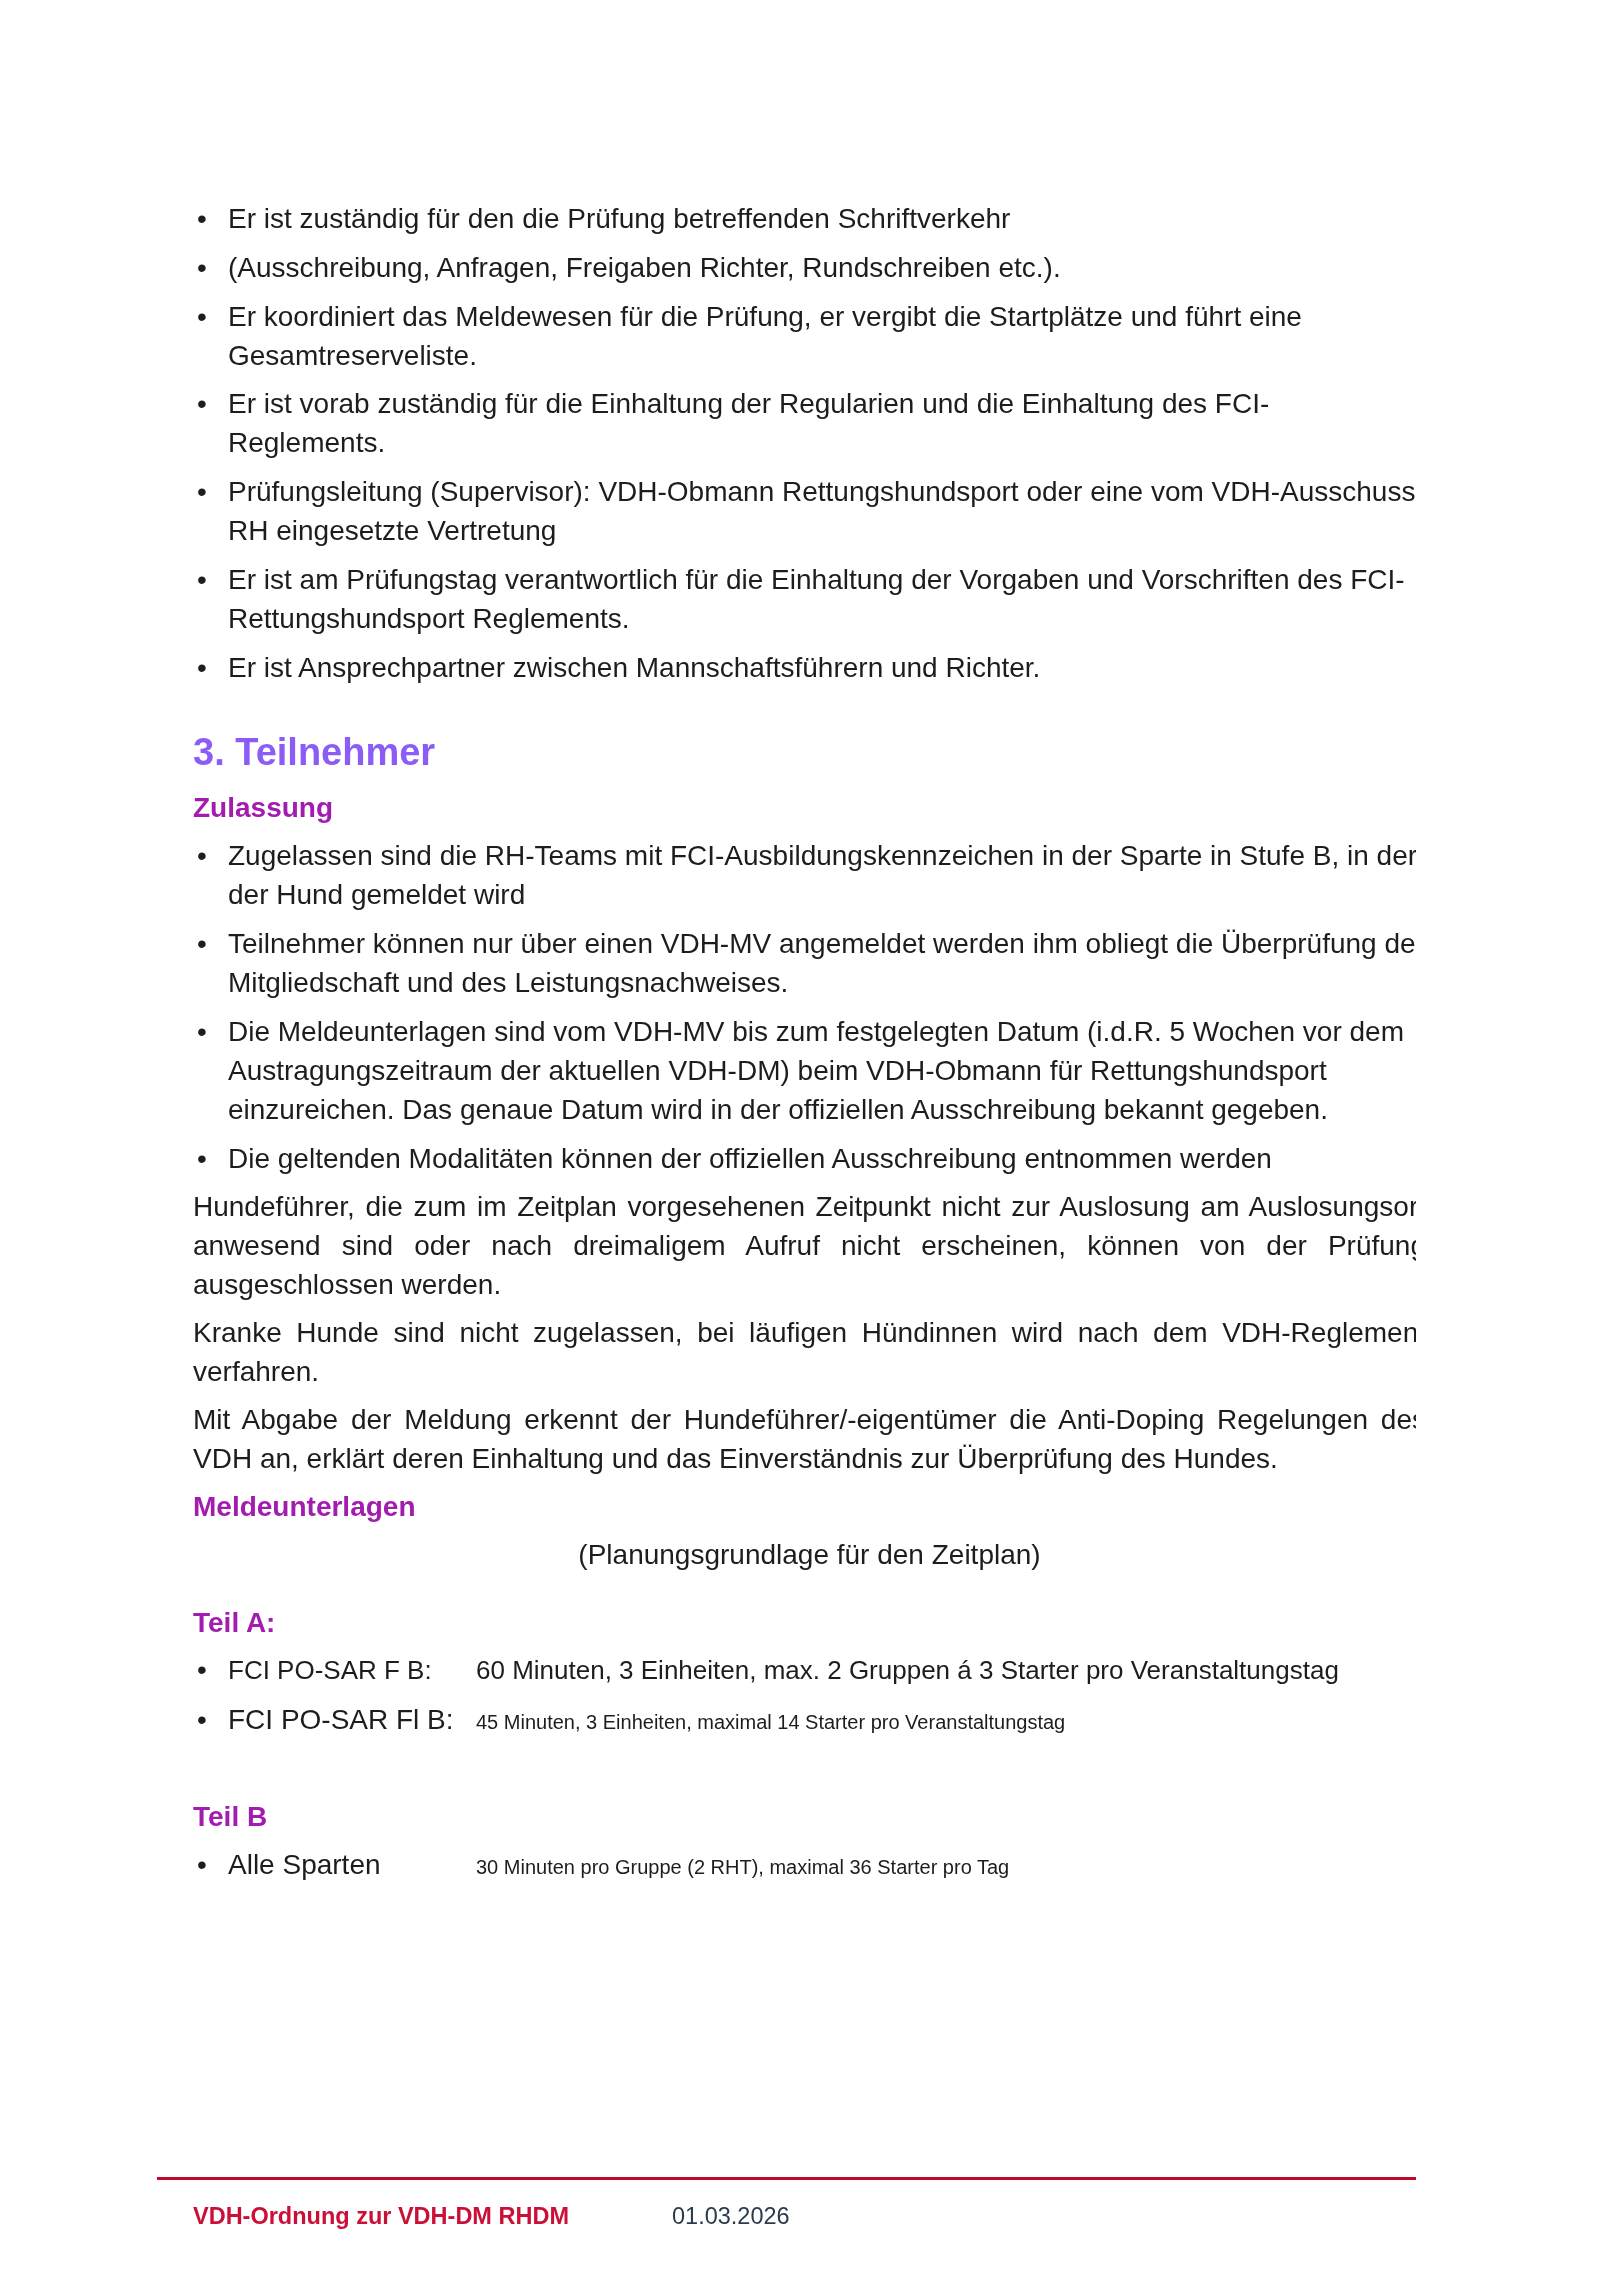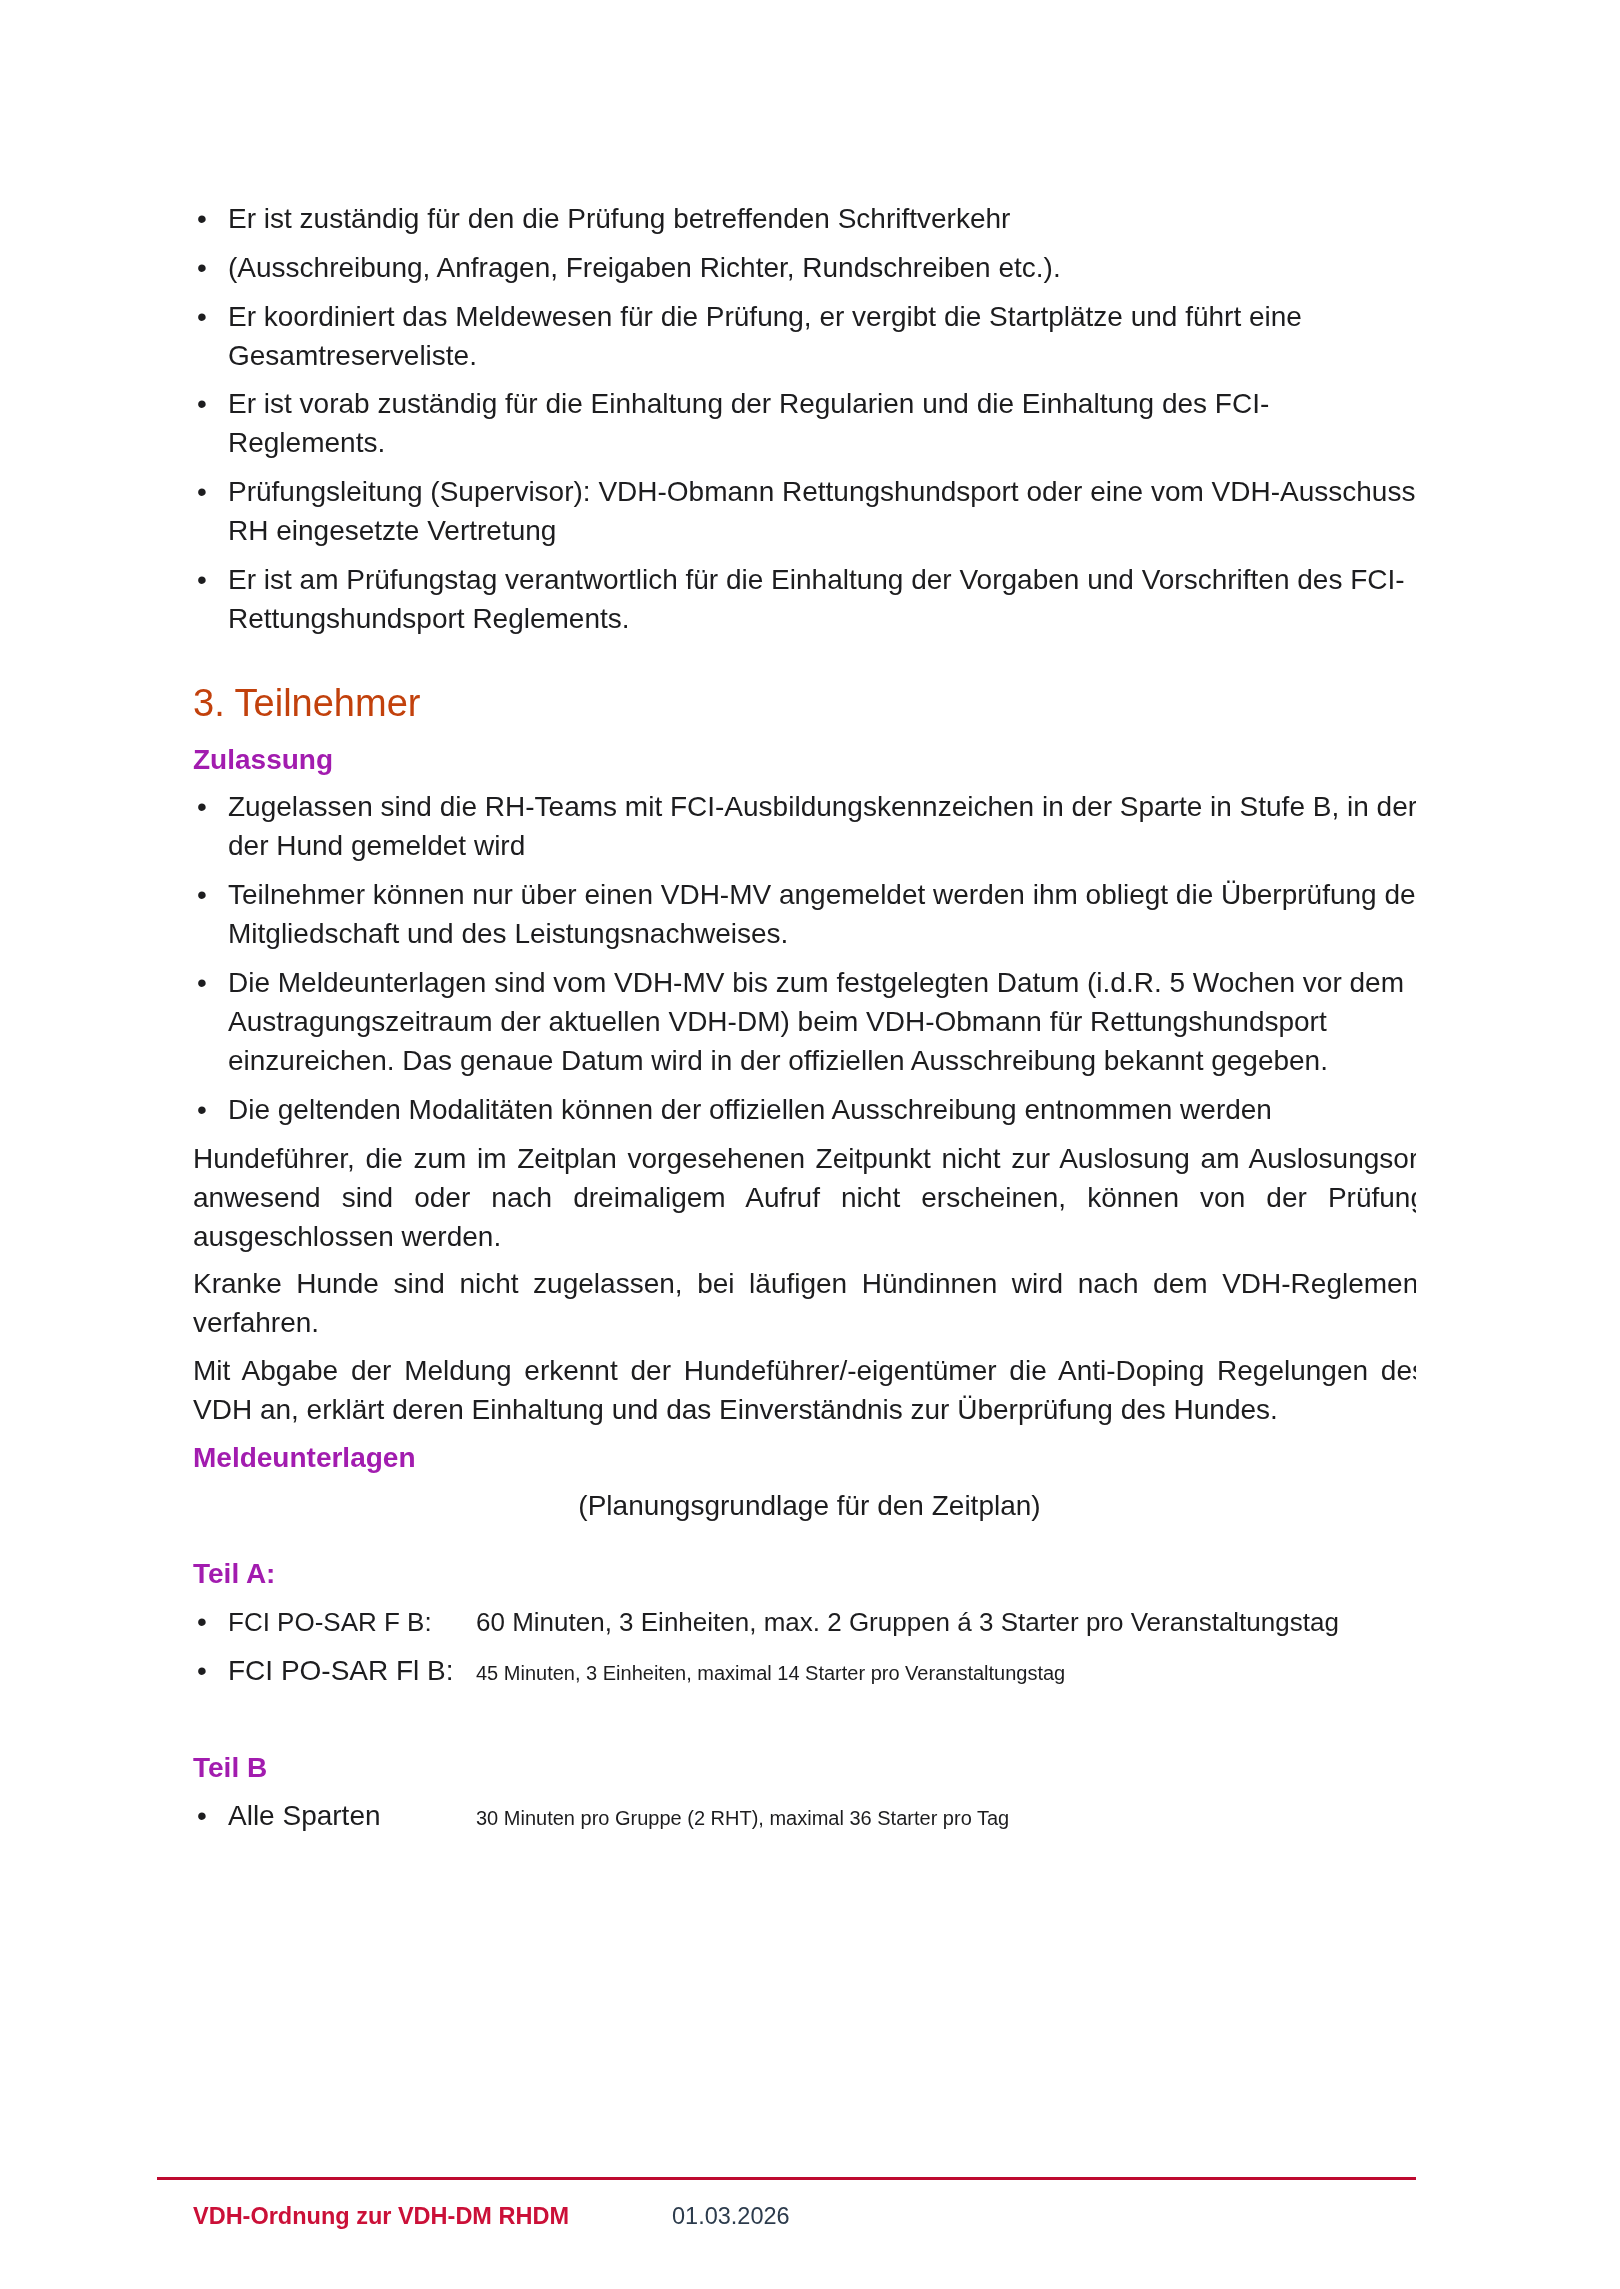--- a/index.html
+++ b/index.html
@@ -20,22 +20,22 @@
     font-size:28px; line-height:39px;
     margin-bottom:9.8px;
   }
   ul.bullets li::before {
     content:"•";
     position:absolute; left:3.9px; top:0;
     font-size:28px; line-height:39px; color:#1d1d1f;
   }
 
   h2.section {
-    color:#c2410c;
-    font-size:38px; line-height:45px; font-weight:normal;
+    color:#8b5cf6;
+    font-size:38px; line-height:45px; font-weight:bold;
     margin:43px 0 13.7px 0;
   }
   h3.sub {
     font-size:28px; line-height:39px; font-weight:bold;
     margin:0 0 8.8px 0; color:#a21caf;
   }
   p.body {
     font-size:28px; line-height:39px;
     margin:0 0 8.8px 0;
     text-align:justify;
@@ -71,20 +71,21 @@
 <div class="page">
   <div class="content">
 
     <ul class="bullets">
       <li>Er ist zuständig für den die Prüfung betreffenden Schriftverkehr</li>
       <li>(Ausschreibung, Anfragen, Freigaben Richter, Rundschreiben etc.).</li>
       <li>Er koordiniert das Meldewesen für die Prüfung, er vergibt die Startplätze und führt eine Gesamtreserveliste.</li>
       <li>Er ist vorab zuständig für die Einhaltung der Regularien und die Einhaltung des FCI-Reglements.</li>
       <li>Prüfungsleitung (Supervisor): VDH-Obmann Rettungshundsport oder eine vom VDH-Ausschuss RH eingesetzte Vertretung</li>
       <li>Er ist am Prüfungstag verantwortlich für die Einhaltung der Vorgaben und Vorschriften des FCI-Rettungshundsport Reglements.</li>
+      <li>Er ist Ansprechpartner zwischen Mannschaftsführern und Richter.</li>
     </ul>
 
     <h2 class="section">3. Teilnehmer</h2>
 
     <h3 class="sub">Zulassung</h3>
 
     <ul class="bullets">
       <li>Zugelassen sind die RH-Teams mit FCI-Ausbildungskennzeichen in der Sparte in Stufe B, in der der Hund gemeldet wird</li>
       <li>Teilnehmer können nur über einen VDH-MV angemeldet werden ihm obliegt die Überprüfung der Mitgliedschaft und des Leistungsnachweises.</li>
       <li>Die Meldeunterlagen sind vom VDH-MV bis zum festgelegten Datum (i.d.R. 5 Wochen vor dem Austragungszeitraum der aktuellen VDH-DM) beim VDH-Obmann für Rettungshundsport einzureichen. Das genaue Datum wird in der offiziellen Ausschreibung bekannt gegeben.</li>

